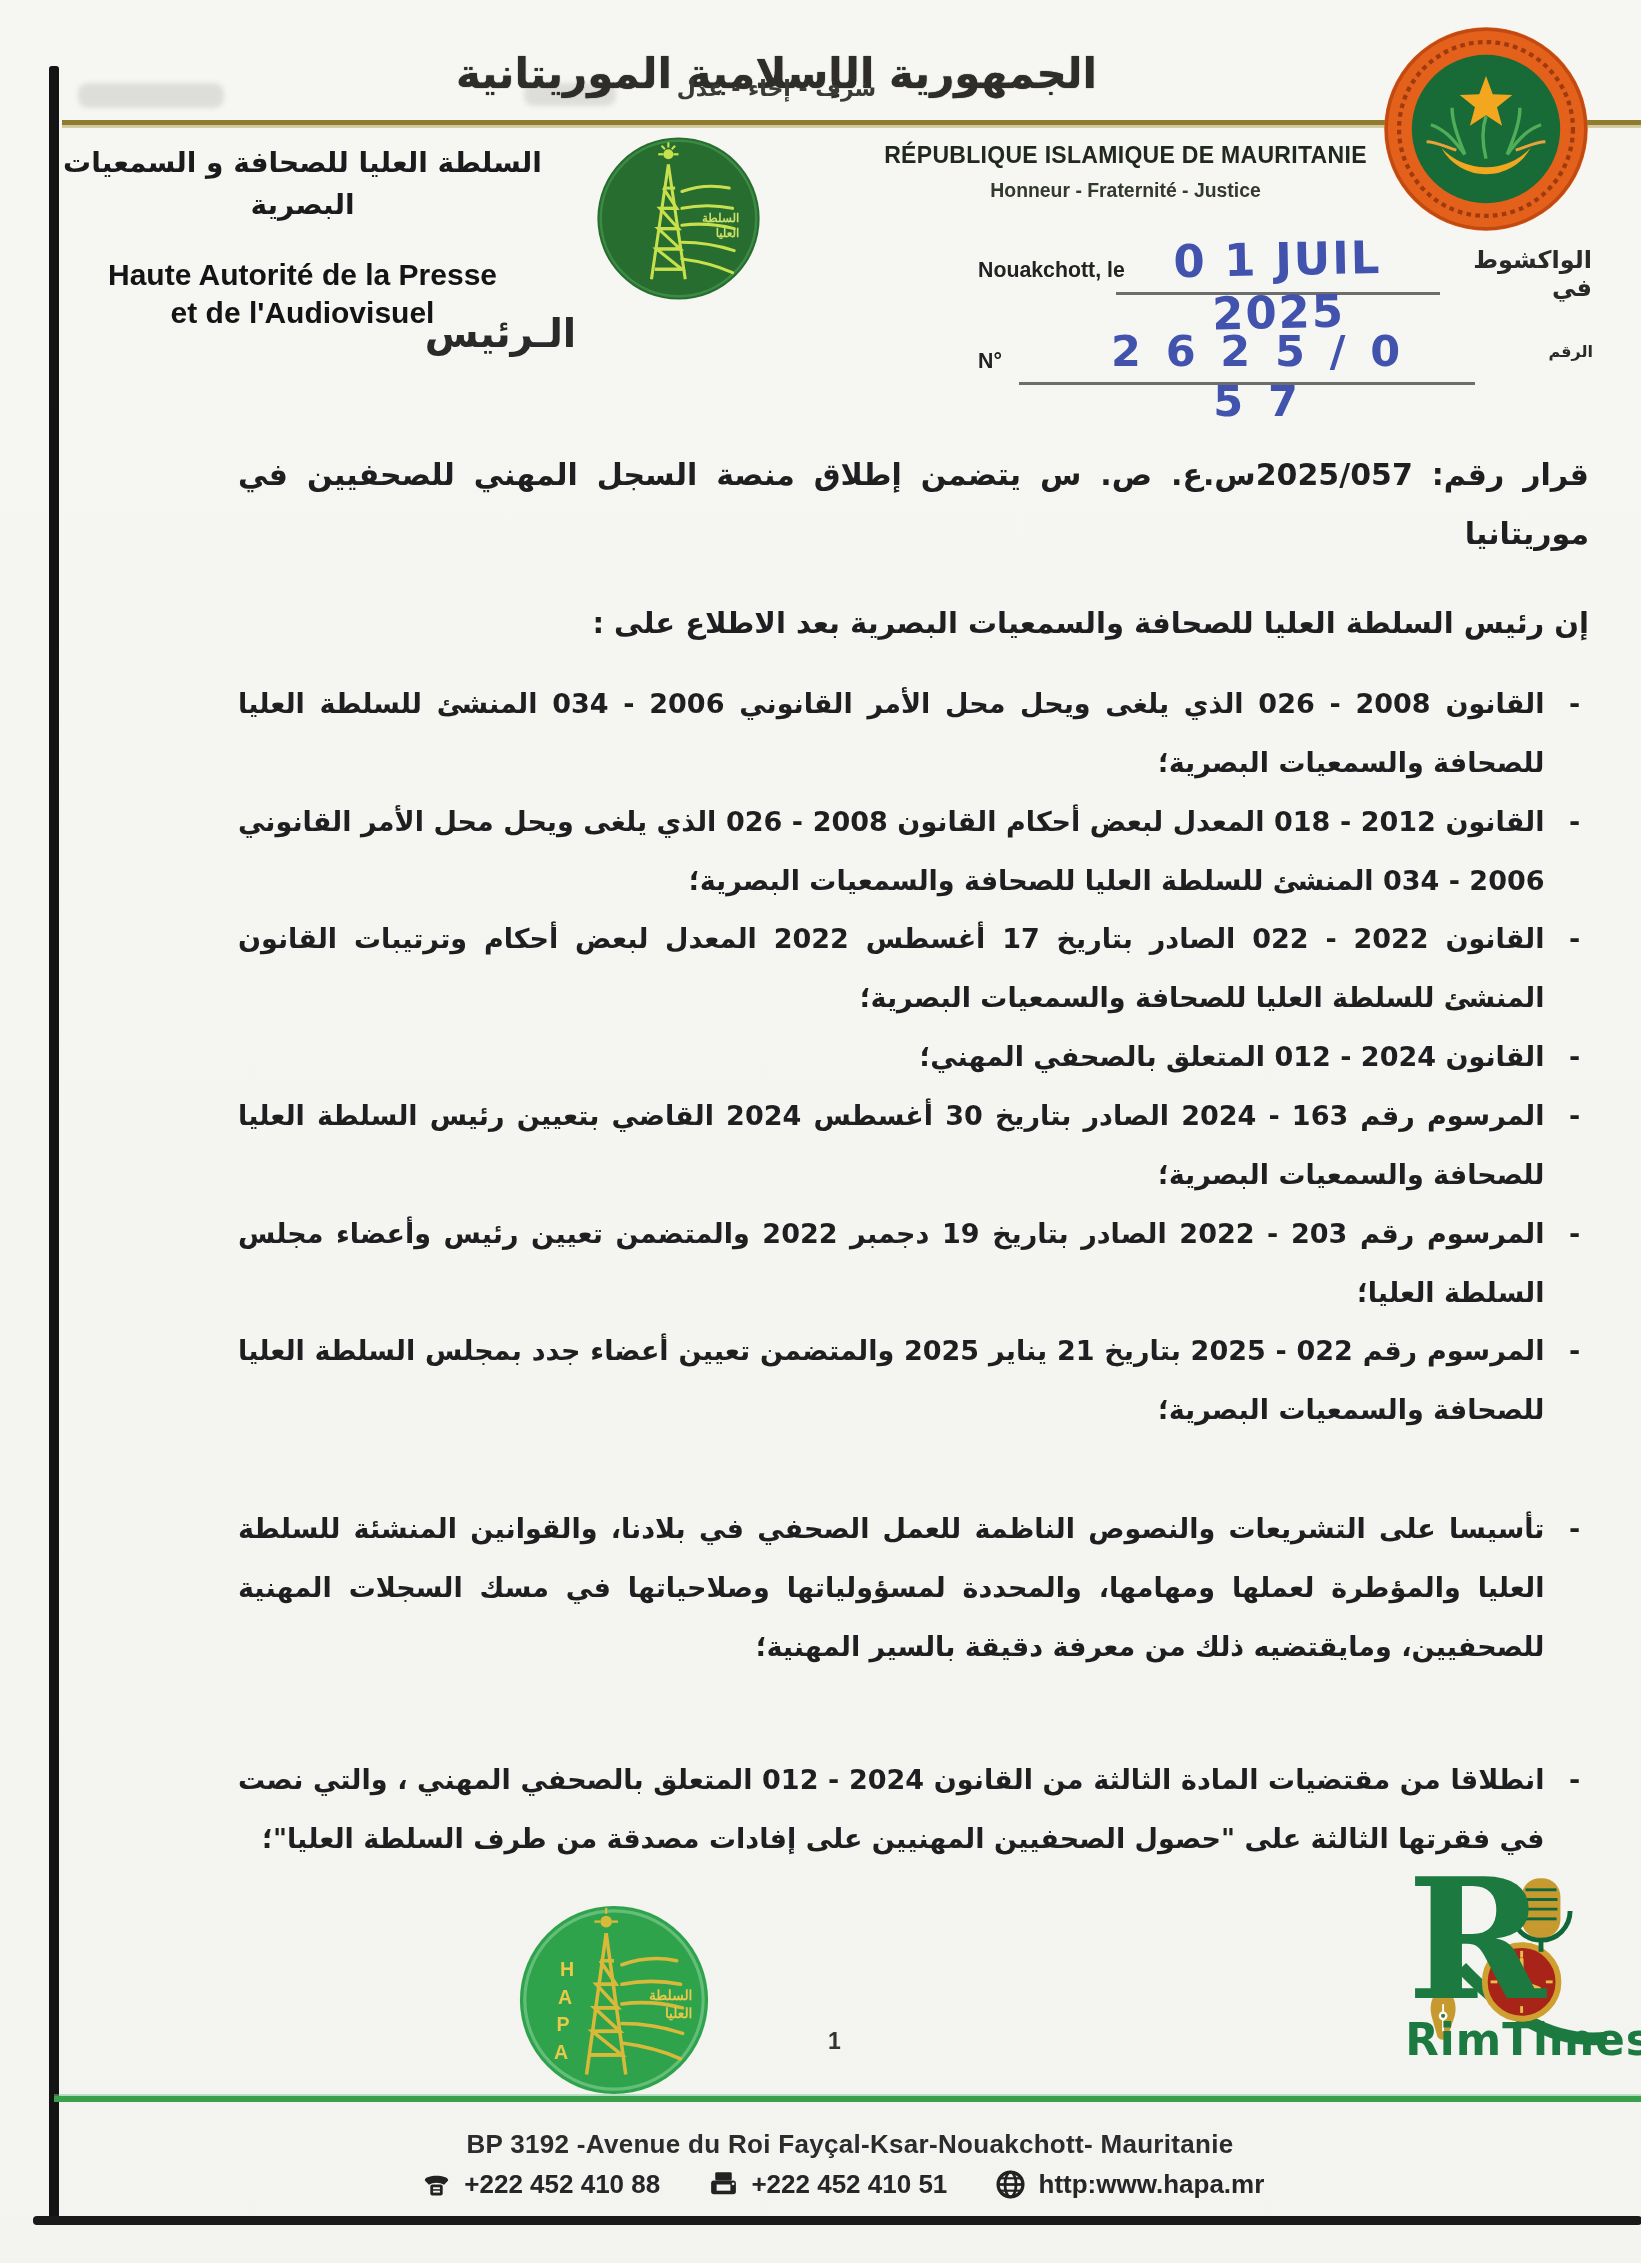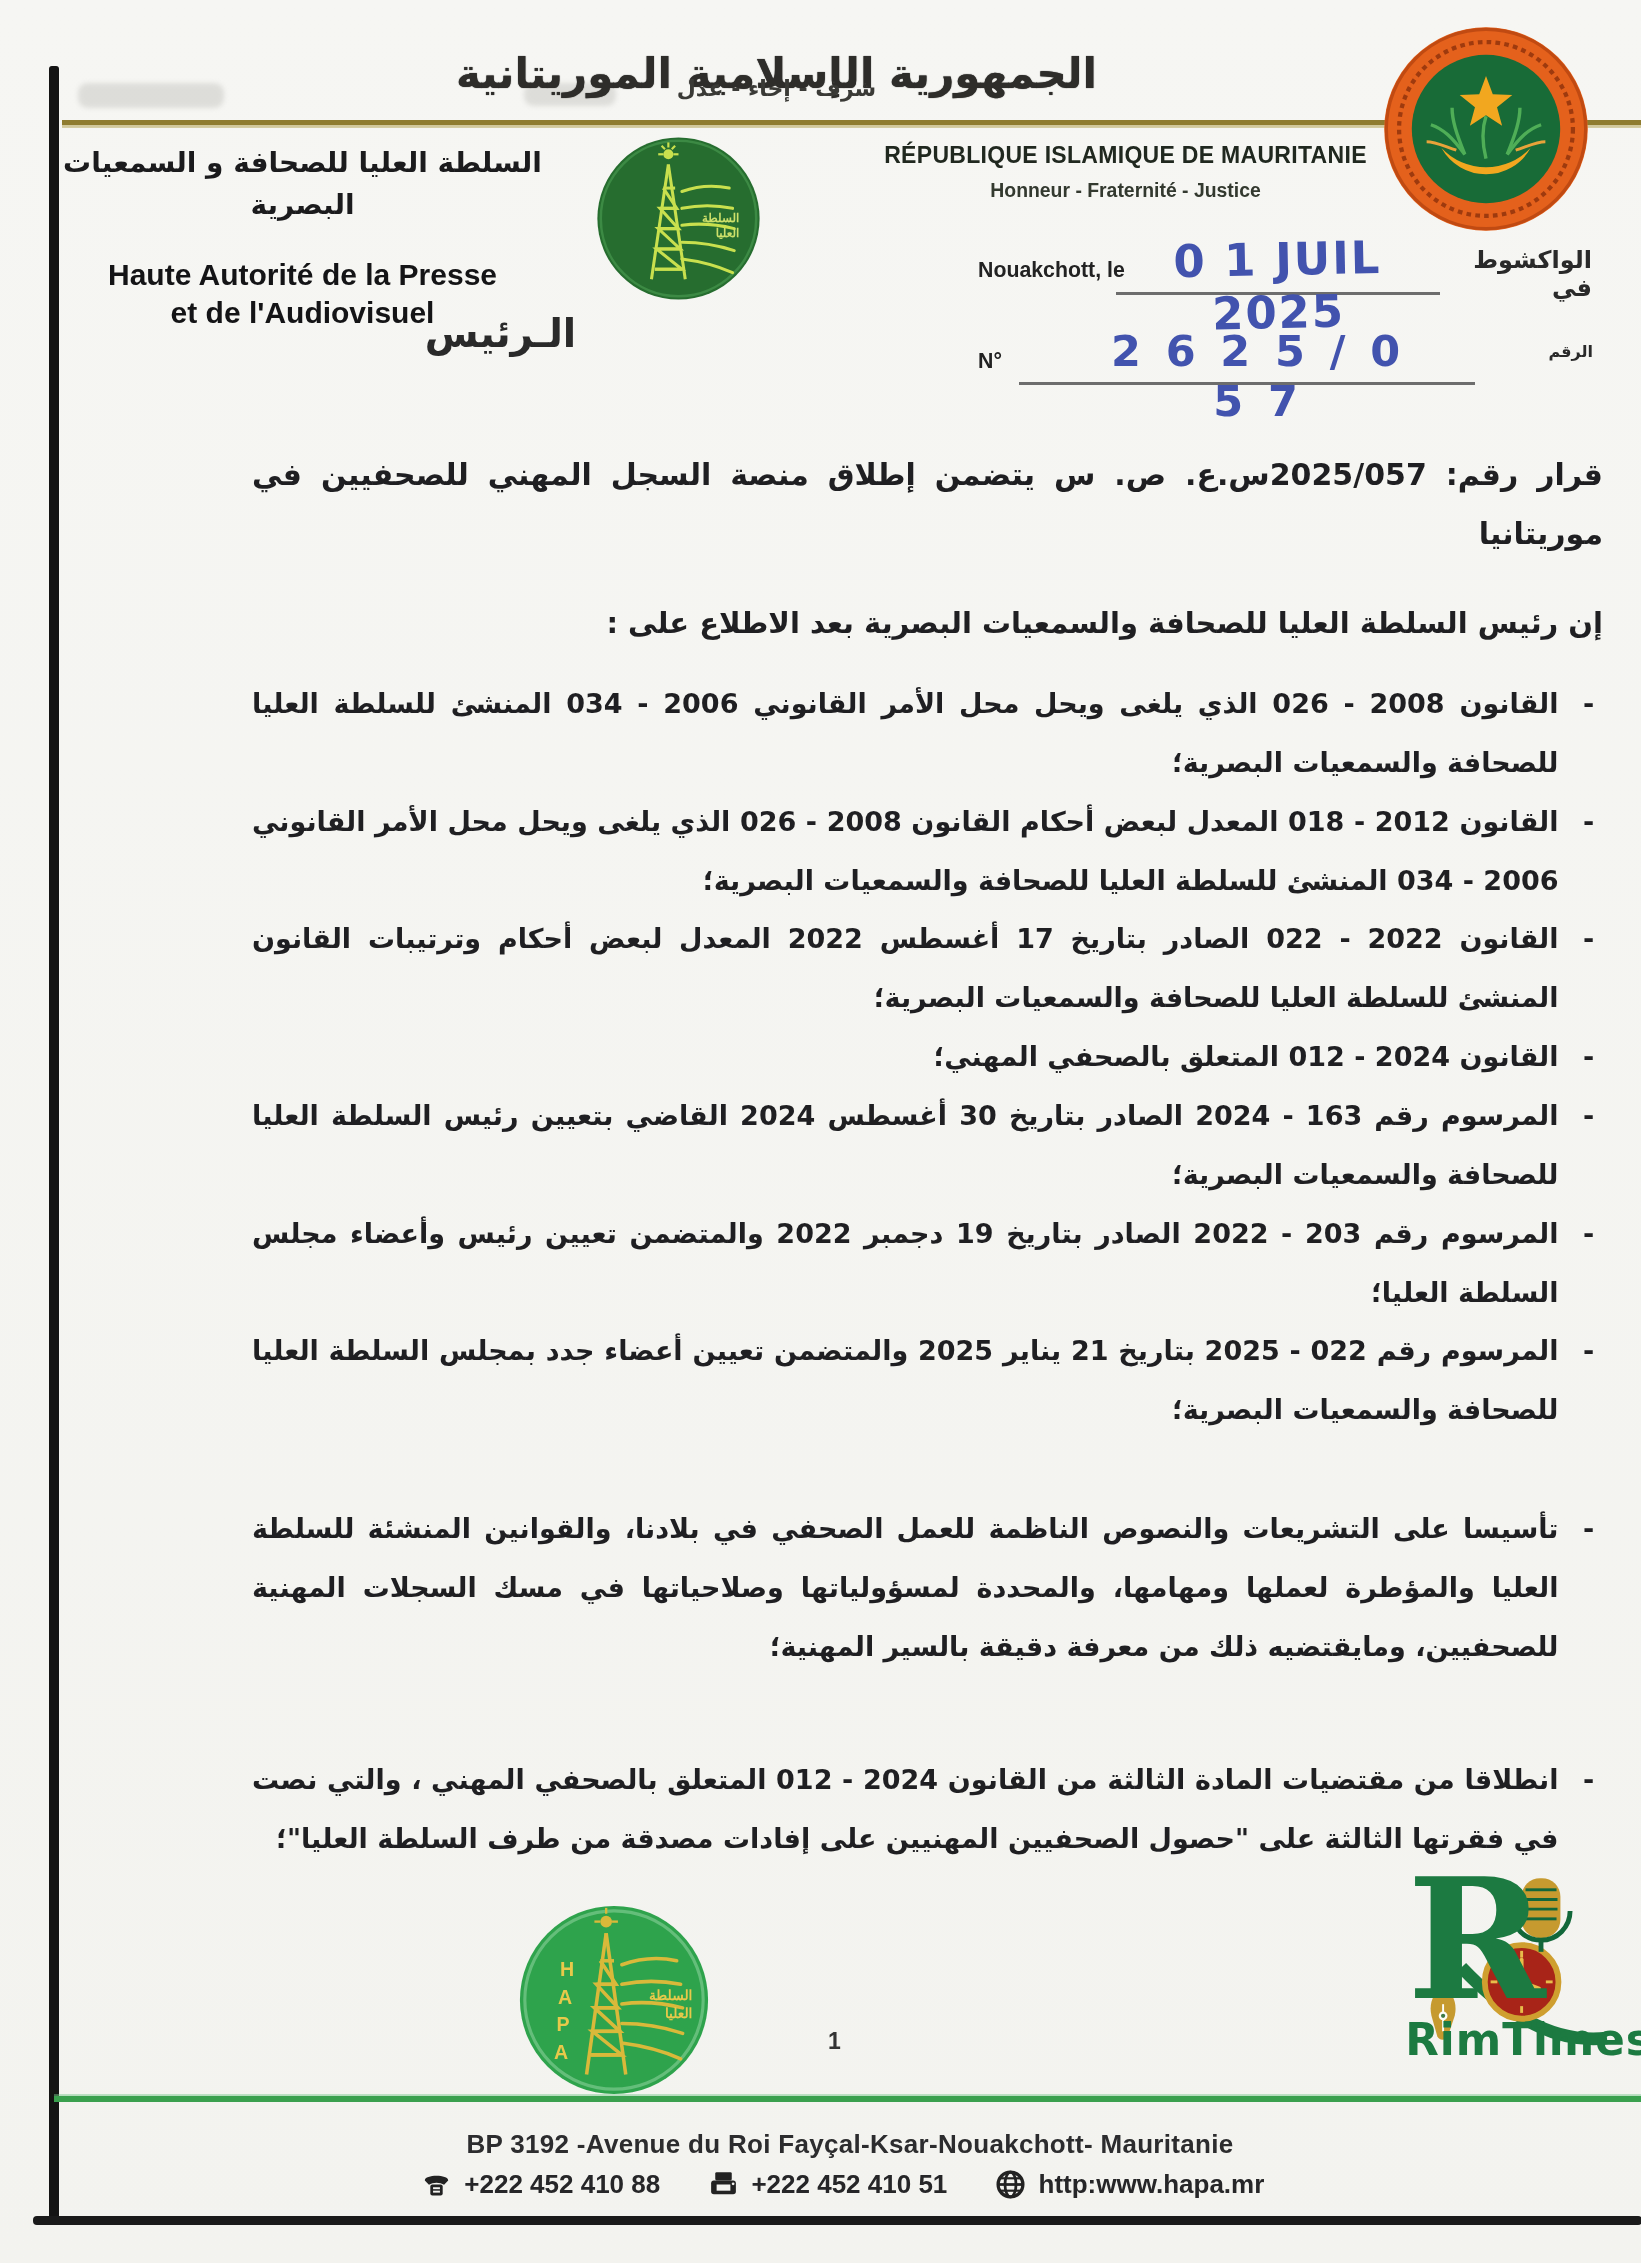--- a/index.html
+++ b/index.html
@@ -51,21 +51,21 @@
   .city-label-ar { left:1446px; top:246px; width:146px; direction:rtl;
     font-family:"DejaVu Sans",sans-serif; font-weight:bold; font-size:24px; color:#2a2a2a; }
   .num-label { left:978px; top:349px; font-weight:bold; font-size:21.3px; color:#222; }
   .num-underline { left:1019px; top:382px; width:456px; height:2.9px; background:#6d6d6d; }
   .num-value { left:1095px; top:326px; width:326px; text-align:center;
     font-family:"DejaVu Sans",sans-serif; font-weight:bold; font-size:43px; color:#4253ae; letter-spacing:4.9px; }
   .num-label-ar { left:1506px; top:342px; width:87px; direction:rtl;
     font-family:"DejaVu Sans",sans-serif; font-weight:bold; font-size:16px; color:#2a2a2a; }
 
   
-  .body-text { left:252px; top:446px; width:1351px; direction:rtl;
+  .body-text { left:238px; top:446px; width:1351px; direction:rtl;
     font-family:"DejaVu Sans",sans-serif; font-weight:bold; color:#1f1f22; }
   .doc-title { margin:0 0 43px 0; font-size:30px; line-height:1.95;
     text-align:justify; text-align-last:right; }
   .doc-intro { margin:0 0 35px 0; font-size:29px; text-align:right; }
   .ref-item { display:flex; gap:15.5px; font-size:27px; line-height:2.18; }
   .ref-item .marker { flex:0 0 29px; text-align:center; }
   .ref-item p { flex:1; margin:0; text-align:justify; text-align-last:right; }
   .consideration { margin-top:60px; }
   .consideration.last { margin-top:74px; }
 

